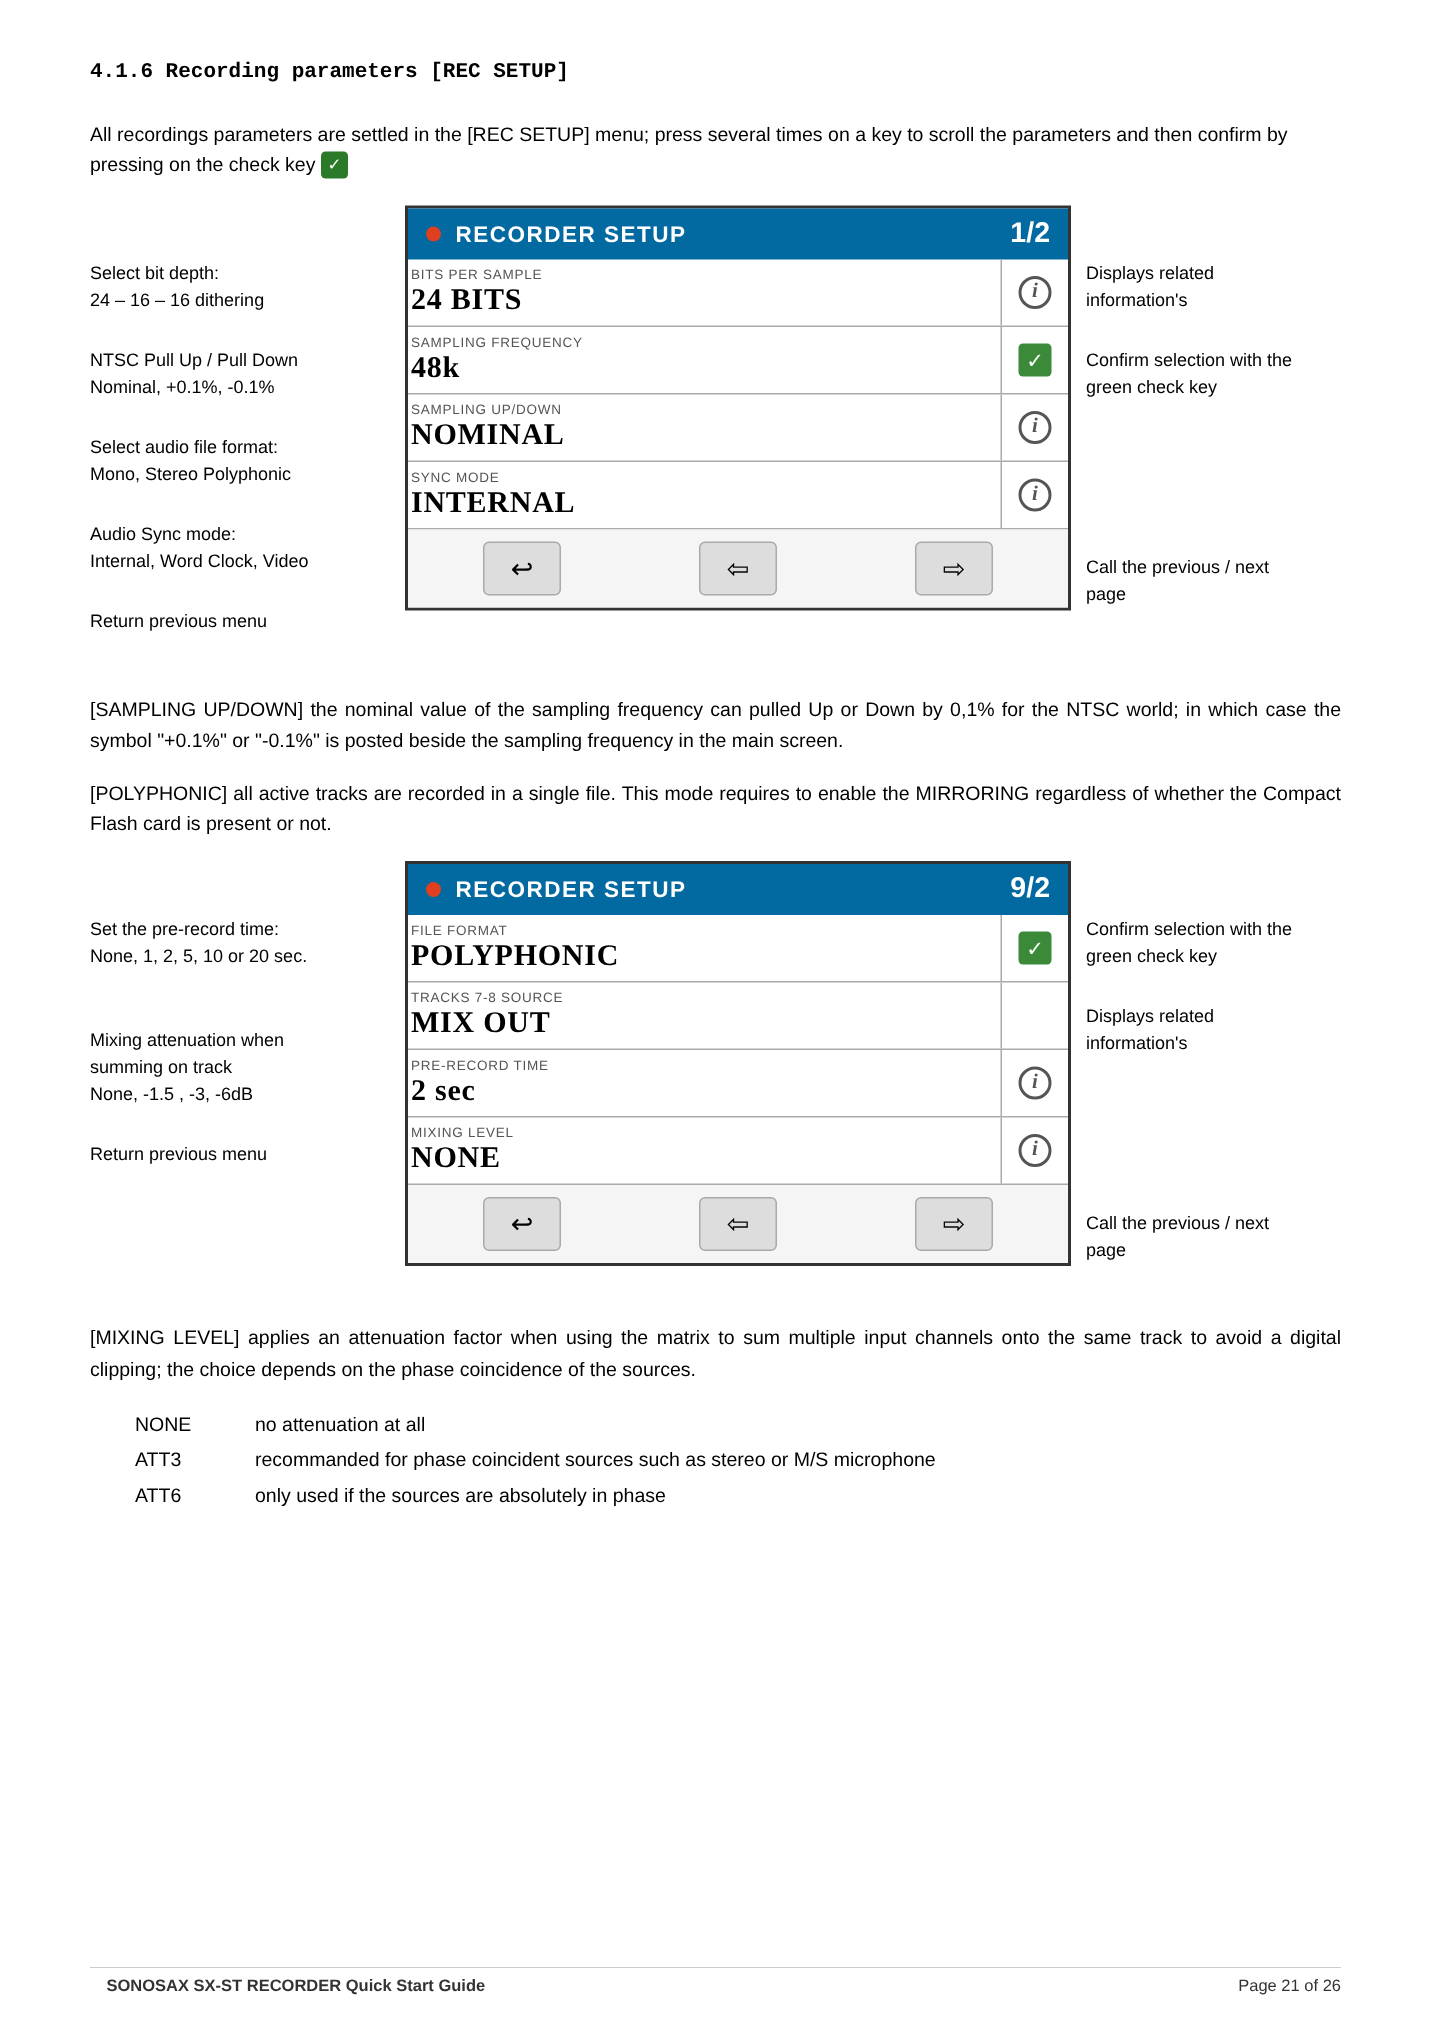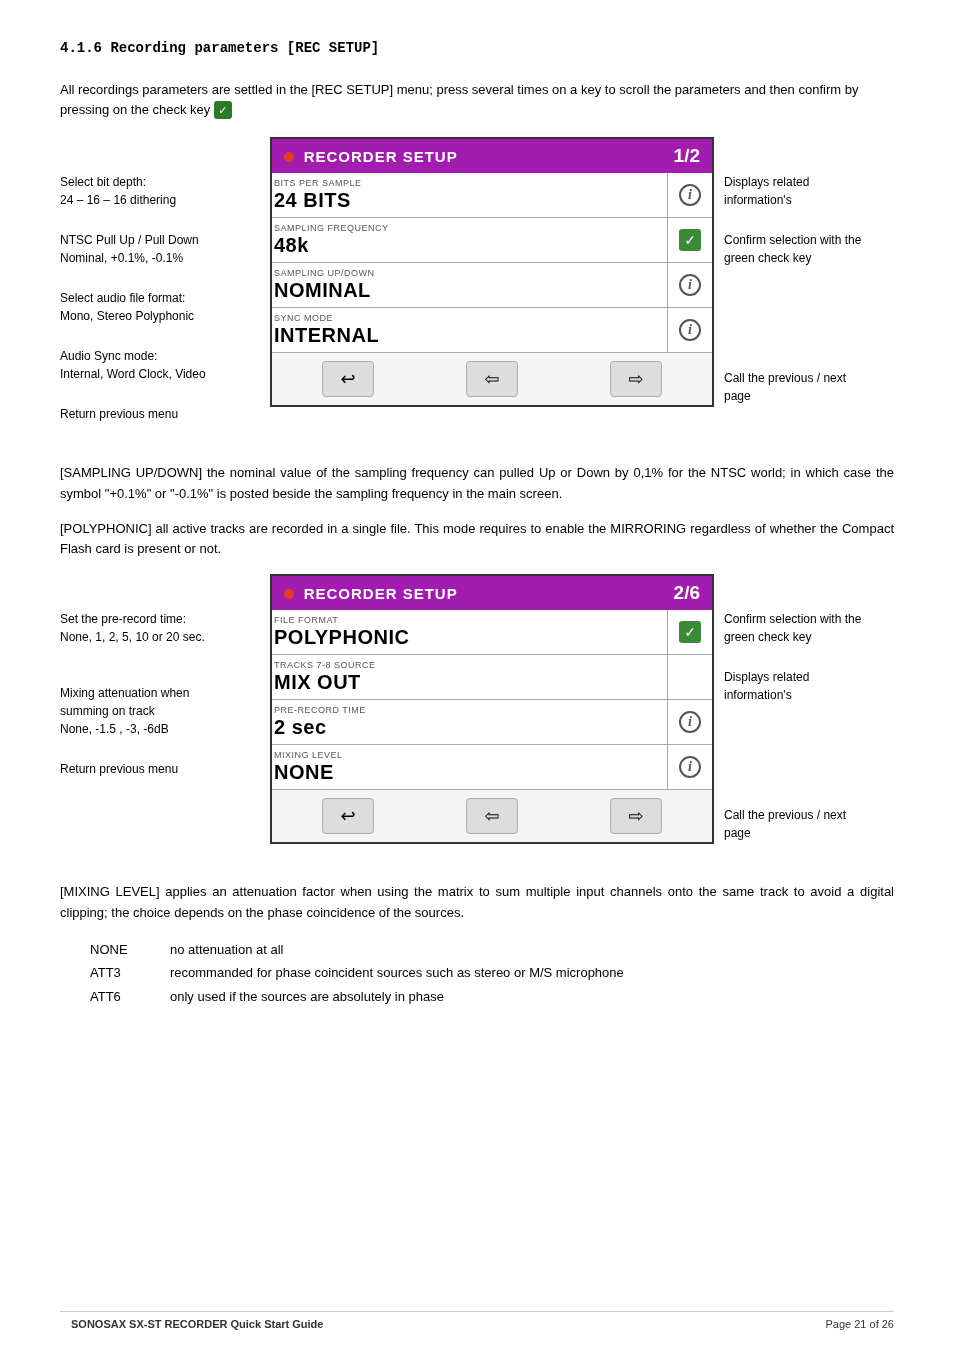--- a/index.html
+++ b/index.html
@@ -73,21 +73,21 @@
       margin-bottom: 22px;
     }
 
     .recorder-panel {
       flex: 1;
       border: 2px solid #333;
       background: #fff;
     }
 
     .panel-header {
-      background: #a21caf;
+      background: #0369a1;
       color: #fff;
       display: flex;
       justify-content: space-between;
       align-items: center;
       padding: 6px 12px;
     }
 
     .panel-header .dot {
       display: inline-block;
       width: 10px;
@@ -131,20 +131,21 @@
       color: #555;
       letter-spacing: 0.5px;
       margin-bottom: 1px;
     }
 
     .panel-row-content .row-value {
       font-size: 20px;
       font-weight: bold;
       color: #000;
       letter-spacing: 0.5px;
+      font-family: Liberation Serif, serif;
     }
 
     .panel-row-icon {
       width: 44px;
       display: flex;
       align-items: center;
       justify-content: center;
       flex-shrink: 0;
     }
 
@@ -338,21 +339,21 @@
     <div class="label-item">Mixing attenuation when<br>summing on track<br>None, -1.5 , -3,  -6dB</div>
     <div class="label-item" style="margin-top:20px;">Return previous menu</div>
   </div>
 
   <div class="recorder-panel">
     <div class="panel-header">
       <div>
         <span class="dot"></span>
         <span class="title">RECORDER SETUP</span>
       </div>
-      <span class="page-num">2/6</span>
+      <span class="page-num">9/2</span>
     </div>
 
     <div class="panel-row">
       <div class="panel-row-content">
         <div class="row-label">FILE FORMAT</div>
         <div class="row-value">POLYPHONIC</div>
       </div>
       <div class="panel-row-icon">
         <span class="check-icon">✓</span>
       </div>

